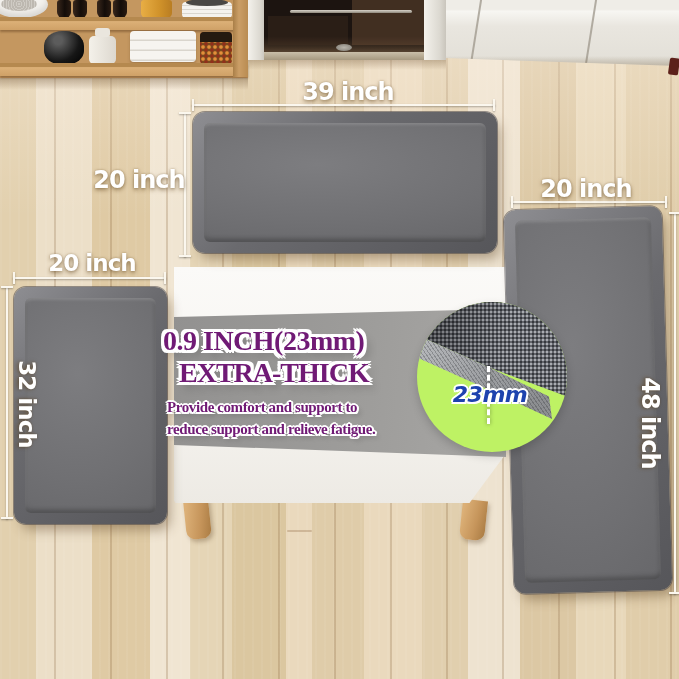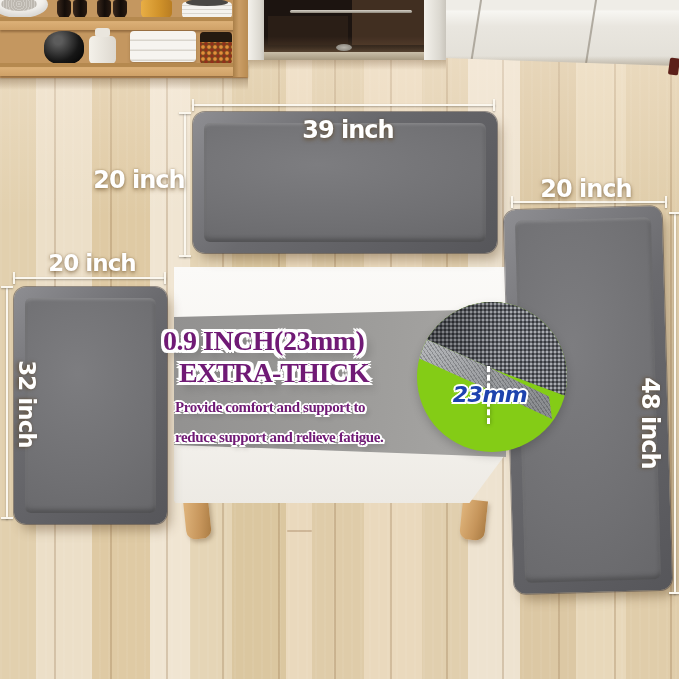--- a/index.html
+++ b/index.html
@@ -93,21 +93,21 @@
   .leg-left{left:185px;top:499px;transform:rotate(-6deg);}
   .leg-right{left:461px;top:500px;transform:rotate(6deg);}
 
   
   .band{left:174px;top:305px;width:332px;height:153px;
     background:linear-gradient(95deg,#929190 0%,#9d9c9a 55%,#a8a7a5 100%);
     clip-path:polygon(0 7.8%,100% 2.6%,100% 99.3%,0 91.5%);}
   .callout{left:163px;top:325px;width:300px;color:#701a75;font-family:Liberation Serif, serif;}
   .callout h1,.callout h2{margin:0;font-size:28px;line-height:32px;font-weight:700;letter-spacing:-.5px;}
   .callout h2{letter-spacing:-1px;padding-left:16px;}
-  .callout p{margin:12px;font-size:15px;line-height:18px;font-weight:700;letter-spacing:-.4px;}
+  .callout p{margin:4px;font-size:15px;line-height:18px;font-weight:700;letter-spacing:-.4px;}
   .callout .gap{margin-top:9px;}
   .ow-lg{text-shadow:3px 0 0 #fff,-3px 0 0 #fff,0 3px 0 #fff,0 -3px 0 #fff,
     2px 2px 0 #fff,-2px 2px 0 #fff,2px -2px 0 #fff,-2px -2px 0 #fff,
     3px 3px 0 #fff,-3px -3px 0 #fff,3px -3px 0 #fff,-3px 3px 0 #fff,5px 6px 8px rgba(0,0,0,.25);}
   .ow-sm{text-shadow:2px 0 0 #fff,-2px 0 0 #fff,0 2px 0 #fff,0 -2px 0 #fff,
     1.5px 1.5px 0 #fff,-1.5px 1.5px 0 #fff,1.5px -1.5px 0 #fff,-1.5px -1.5px 0 #fff,3px 4px 5px rgba(0,0,0,.22);}
 
   
   .mat{position:absolute;border-radius:12px;
     background:linear-gradient(135deg,#8e8e92 0%,#6a6a6e 40%,#56565a 100%);
@@ -127,21 +127,21 @@
   .dim-h .tick{width:2px;height:12px;top:-5px;}
   .dim-h .t1{left:0;} .dim-h .t2{right:0;}
   .dim-v .tick{height:2px;width:12px;left:-5px;}
   .dim-v .t1{top:0;} .dim-v .t2{bottom:0;}
   .dim-label{position:absolute;color:#fff;font-weight:700;font-size:24px;letter-spacing:-1px;
     text-align:center;text-shadow:0 2px 4px rgba(90,60,20,.55),0 0 2px rgba(90,60,20,.35);white-space:nowrap;}
   .rot90{transform:rotate(90deg);}
 
   
   .detail-circle{left:417px;top:302px;width:150px;height:150px;border-radius:50%;
-    background:#84cc16;overflow:hidden;box-shadow:0 4px 10px rgba(0,0,0,.18);}
+    background:#bef264;overflow:hidden;box-shadow:0 4px 10px rgba(0,0,0,.18);}
   .detail-surface{position:absolute;inset:0;
     clip-path:polygon(0 0,100% 0,100% 63%,49% 44%,0 22%);
     background-color:#62646a;
     background-image:
       linear-gradient(100deg,rgba(0,0,0,.38),rgba(0,0,0,0) 55%),
       radial-gradient(rgba(228,231,236,.55) .8px,rgba(228,231,236,0) 1.6px),
       radial-gradient(rgba(18,20,24,.55) .8px,rgba(18,20,24,0) 1.6px);
     background-size:100% 100%,4px 4px,4px 4px;background-position:0 0,0 0,2px 2px;}
   .detail-bevel{position:absolute;inset:0;
     clip-path:polygon(0 22%,49% 44%,88% 63%,90% 78%,49% 59%,0 37%);
@@ -249,20 +249,20 @@
   </div>
   <div class="dim dim-h" style="left:511px;top:201px;width:156px;">
     <span class="tick t1"></span>
       <span class="tick t2"></span>
   </div>
   <div class="dim dim-v" style="left:674px;top:212px;height:382px;">
     <span class="tick t1"></span>
       <span class="tick t2"></span>
   </div>
 
-  <div class="dim-label" style="left:278px;top:78px;width:140px;margin-top:38px;">39 inch</div>
+  <div class="dim-label" style="left:278px;top:78px;width:140px;">39 inch</div>
   <div class="dim-label" style="left:69px;top:166px;width:140px;">20 inch</div>
   <div class="dim-label" style="left:22px;top:250px;width:140px;font-size:23px;">20 inch</div>
   <div class="dim-label rot90" style="left:-18px;top:391px;width:90px;font-size:23px;">32 inch</div>
   <div class="dim-label" style="left:516px;top:175px;width:140px;">20 inch</div>
   <div class="dim-label rot90" style="left:600px;top:409px;width:100px;">48 inch</div>
 
 </div>
 
 </body></html>

